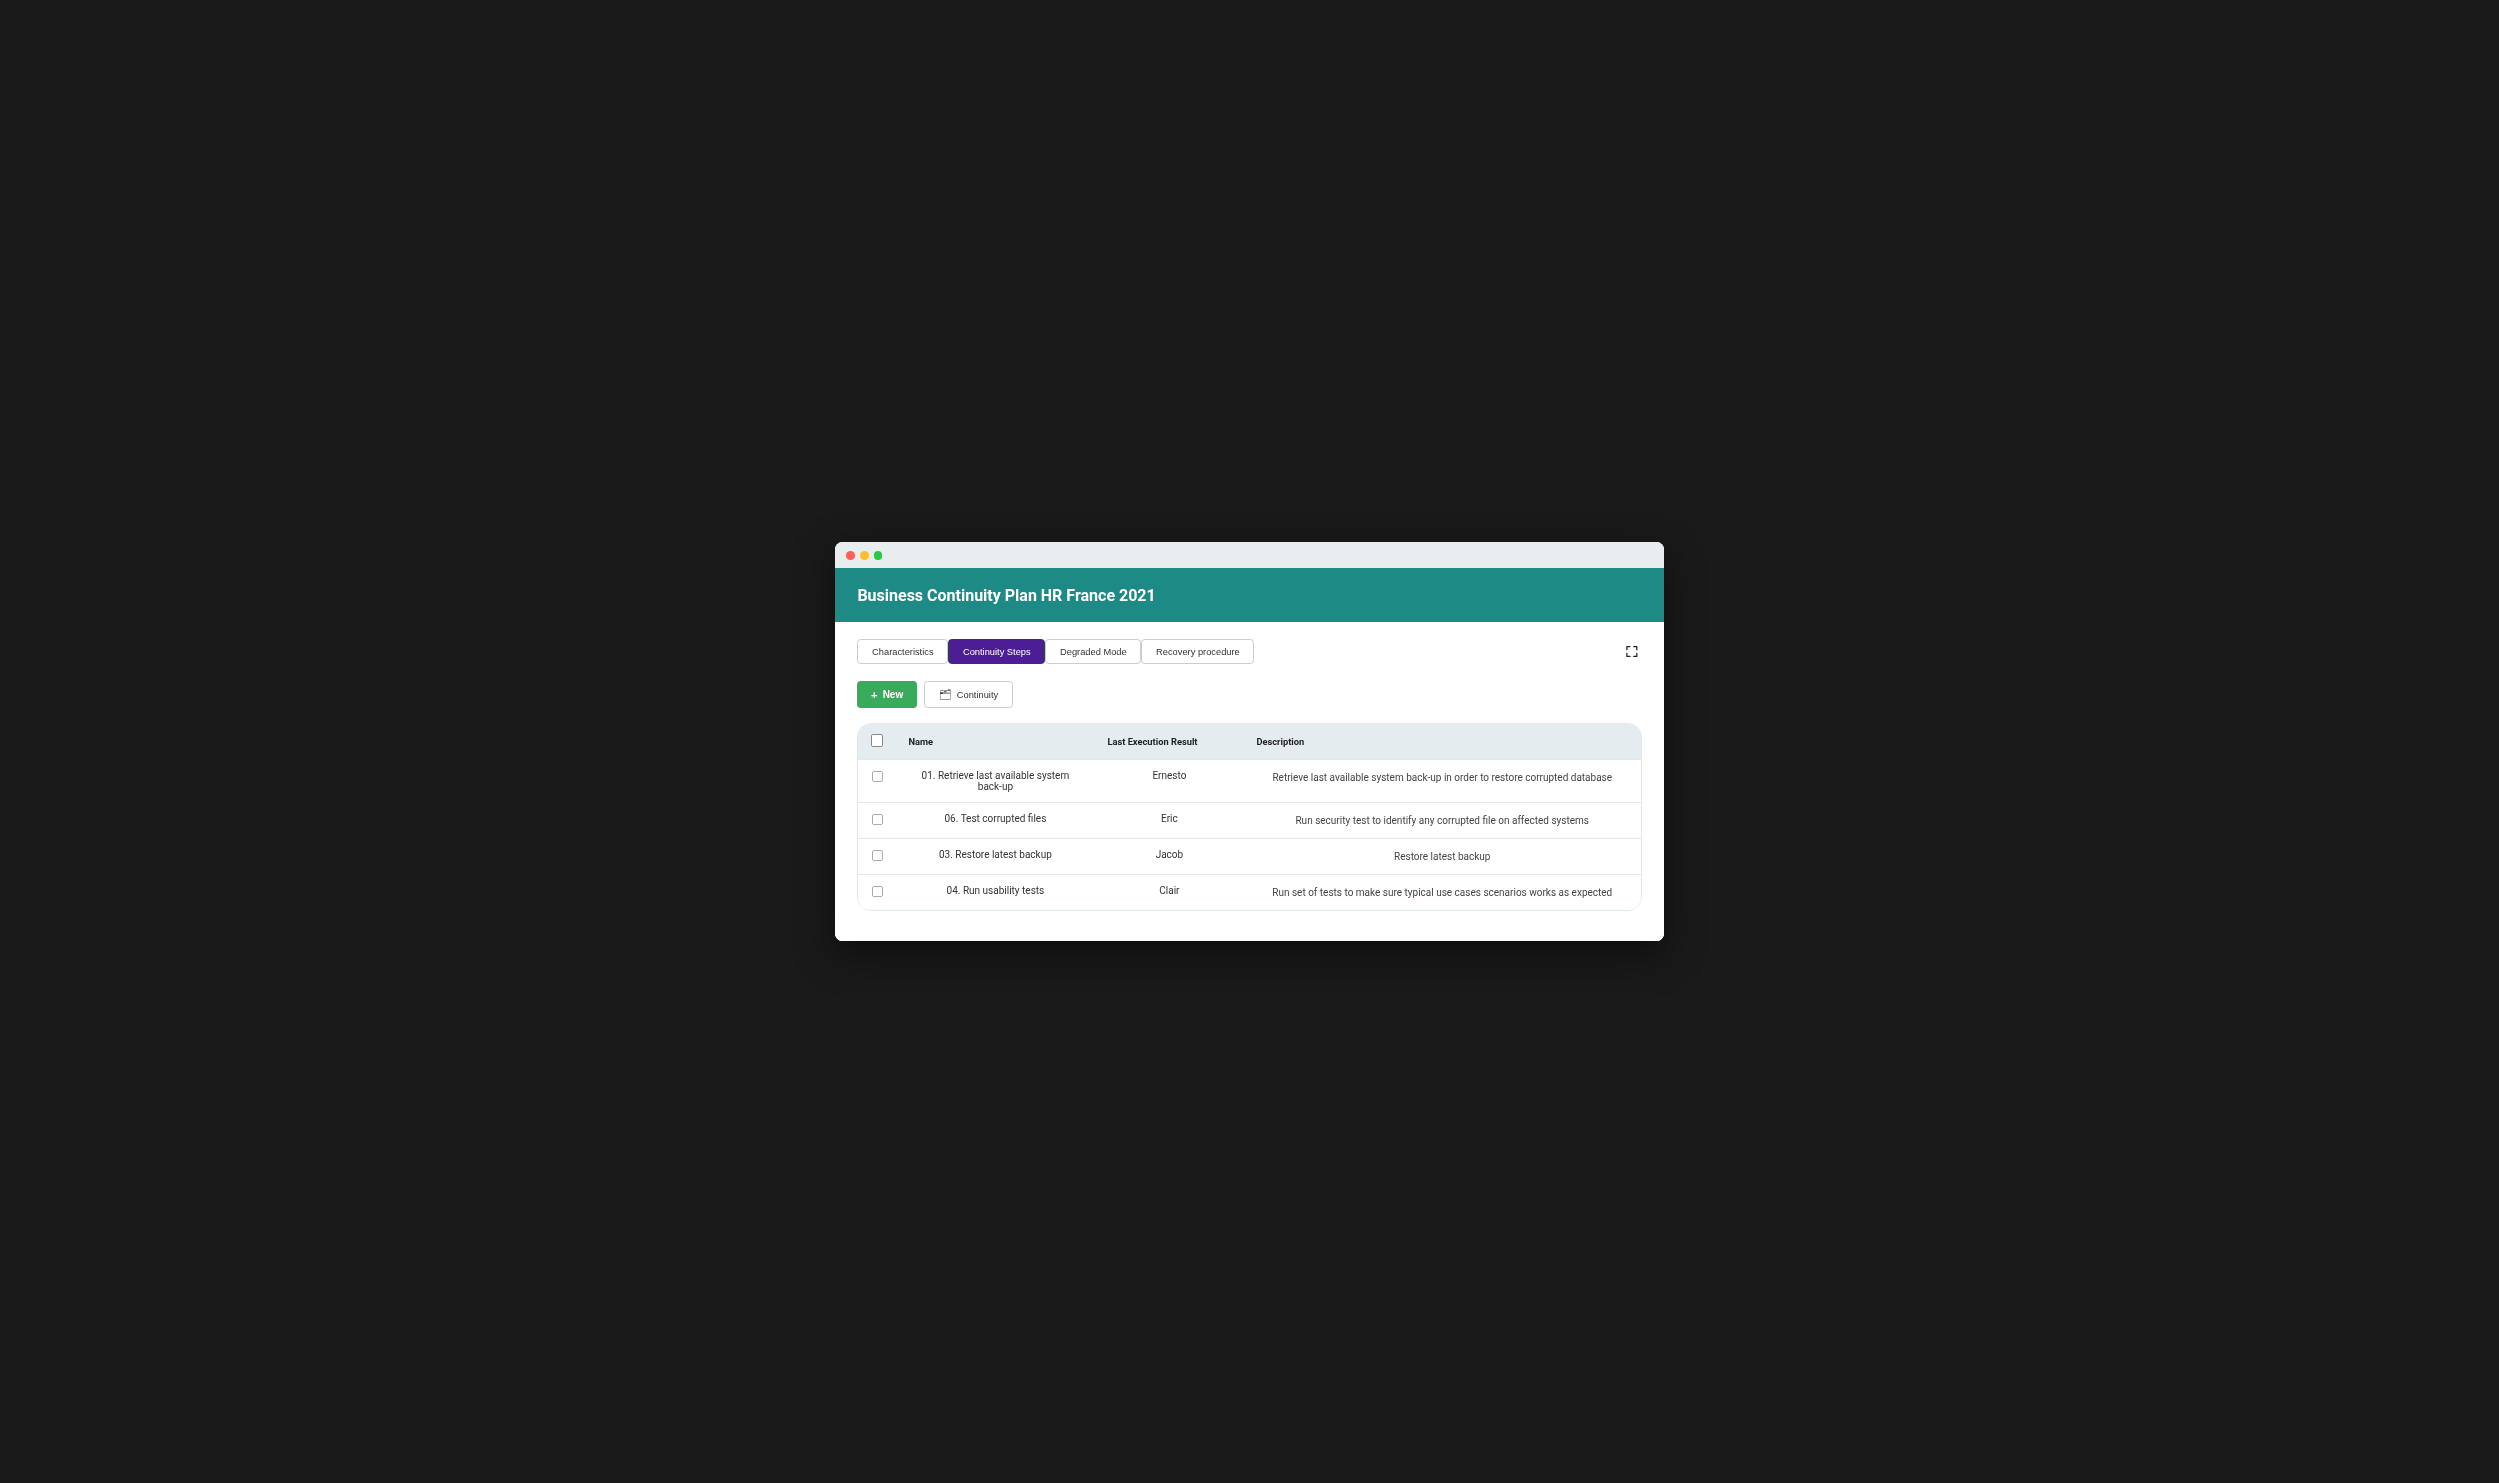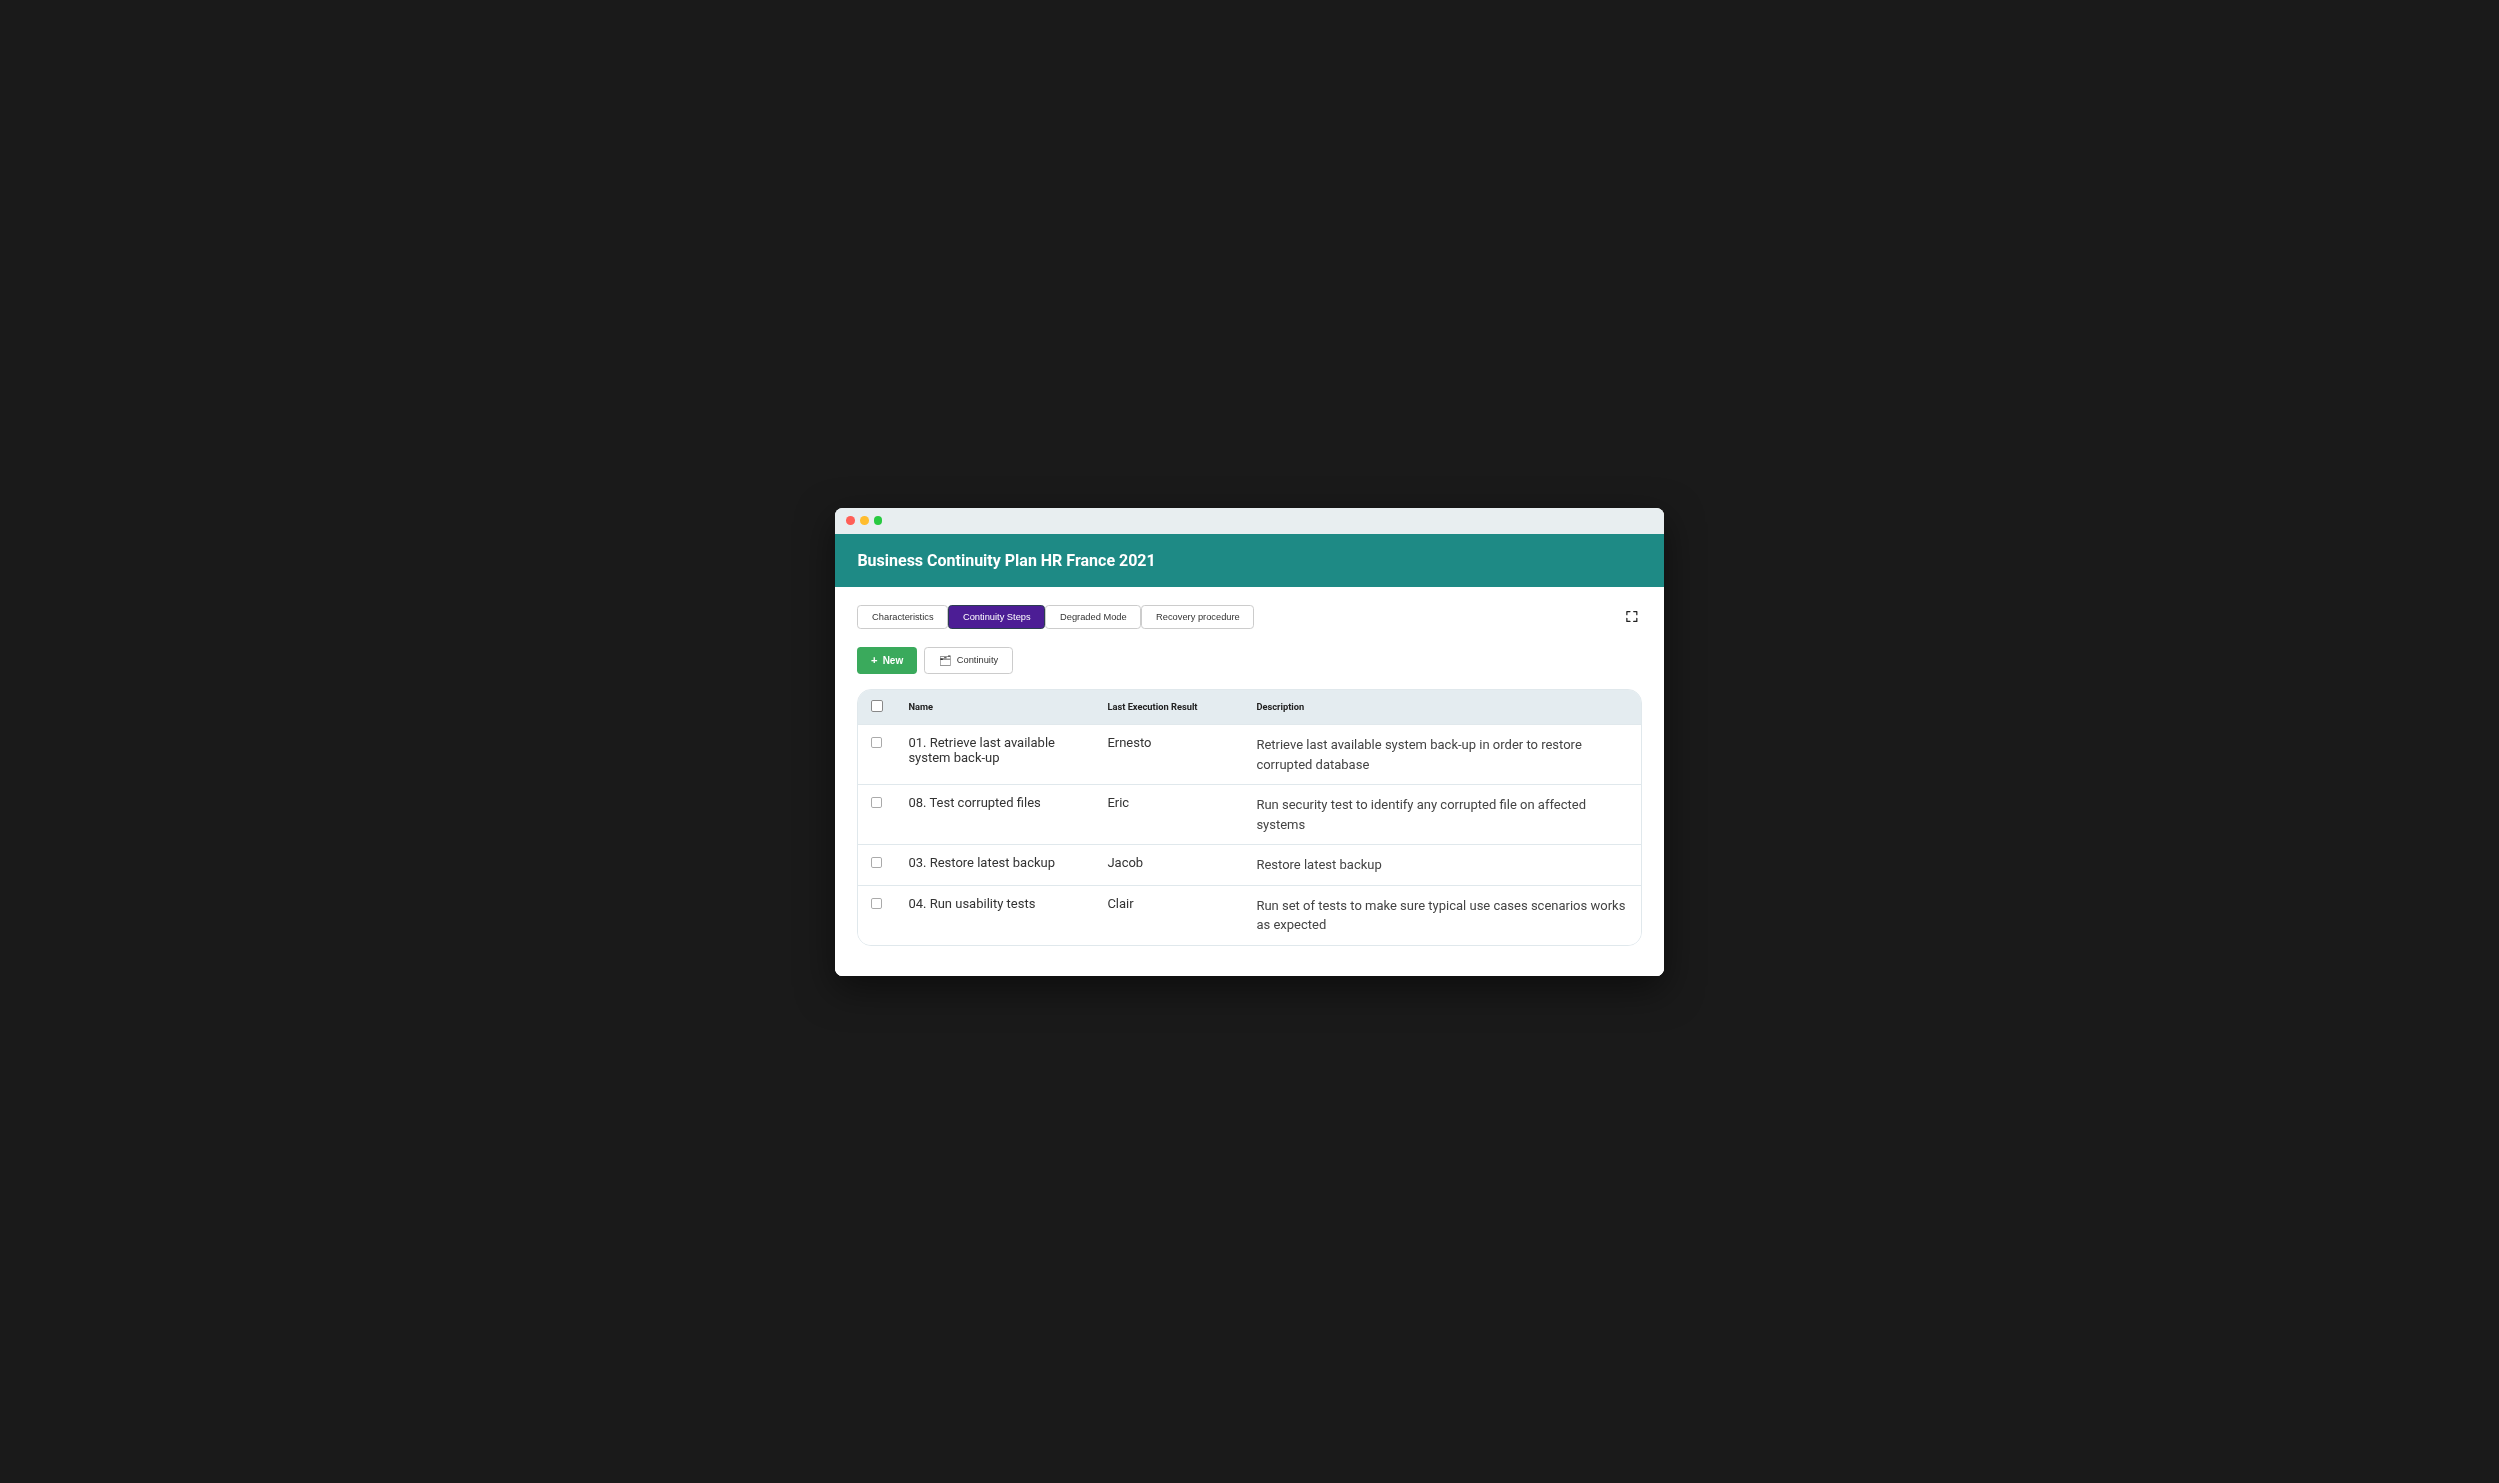--- a/index.html
+++ b/index.html
@@ -154,23 +154,24 @@
     }
     thead th:nth-child(3) {
       width: 149px;
     }
     tbody tr {
       border-top: 0.6px solid #e0e8ec;
       background: #fff;
     }
     tbody td {
       padding: 10px 12.5px;
-      font-size: 13px;
+      font-size: 10px;
       color: #333;
       vertical-align: top;
+      text-align: center;
     }
     tbody td:first-child {
       width: 31px;
       padding-top: 11.2px;
     }
     .row-checkbox {
       width: 11.2px;
       height: 11.2px;
       border: 1.2px solid #aaa;
       border-radius: 1.9px;
@@ -248,21 +249,21 @@
           </thead>
           <tbody id="table-body">
           <tr>
                 <td><span class="row-checkbox"></span></td>
                 <td>01. Retrieve last available system back-up</td>
                 <td>Ernesto</td>
                 <td class="desc-text">Retrieve last available system back-up in order to restore corrupted database</td>
               </tr>
               <tr>
                 <td><span class="row-checkbox"></span></td>
-                <td>08. Test corrupted files</td>
+                <td>06. Test corrupted files</td>
                 <td>Eric</td>
                 <td class="desc-text">Run security test to identify any corrupted file on affected systems</td>
               </tr>
               <tr>
                 <td><span class="row-checkbox"></span></td>
                 <td>03. Restore latest backup</td>
                 <td>Jacob</td>
                 <td class="desc-text">Restore latest backup</td>
               </tr>
               <tr>

